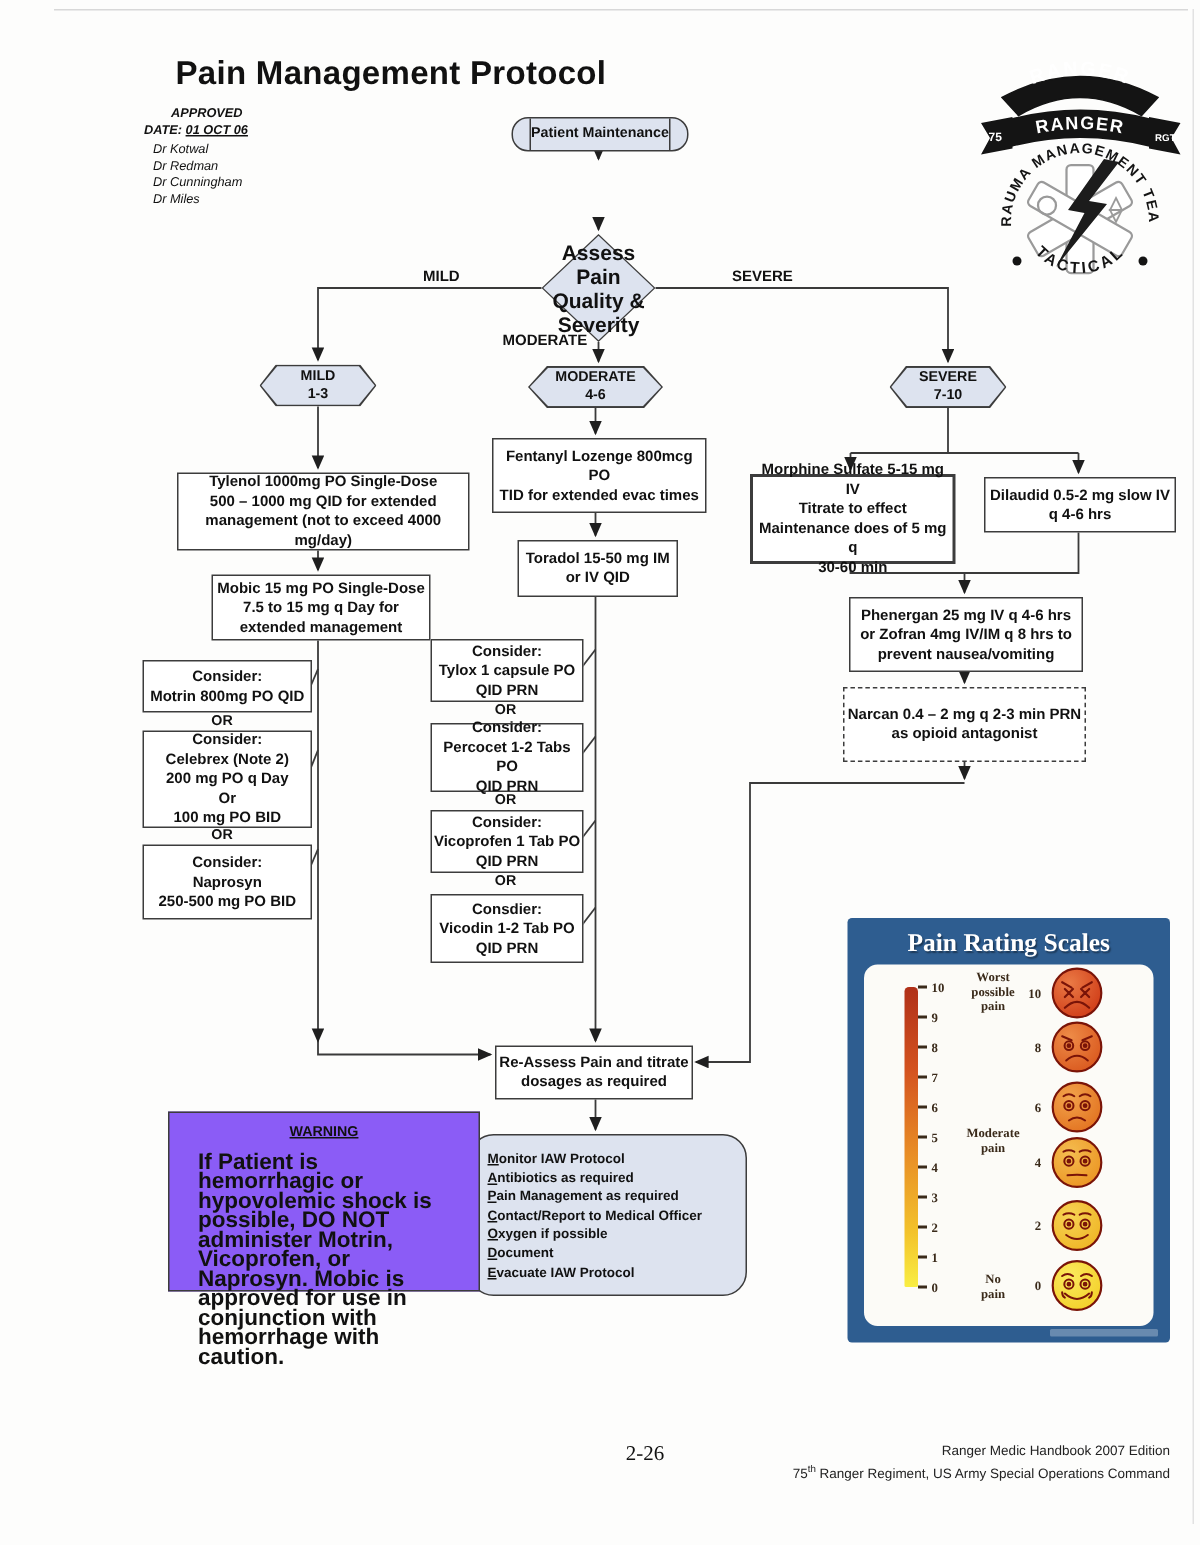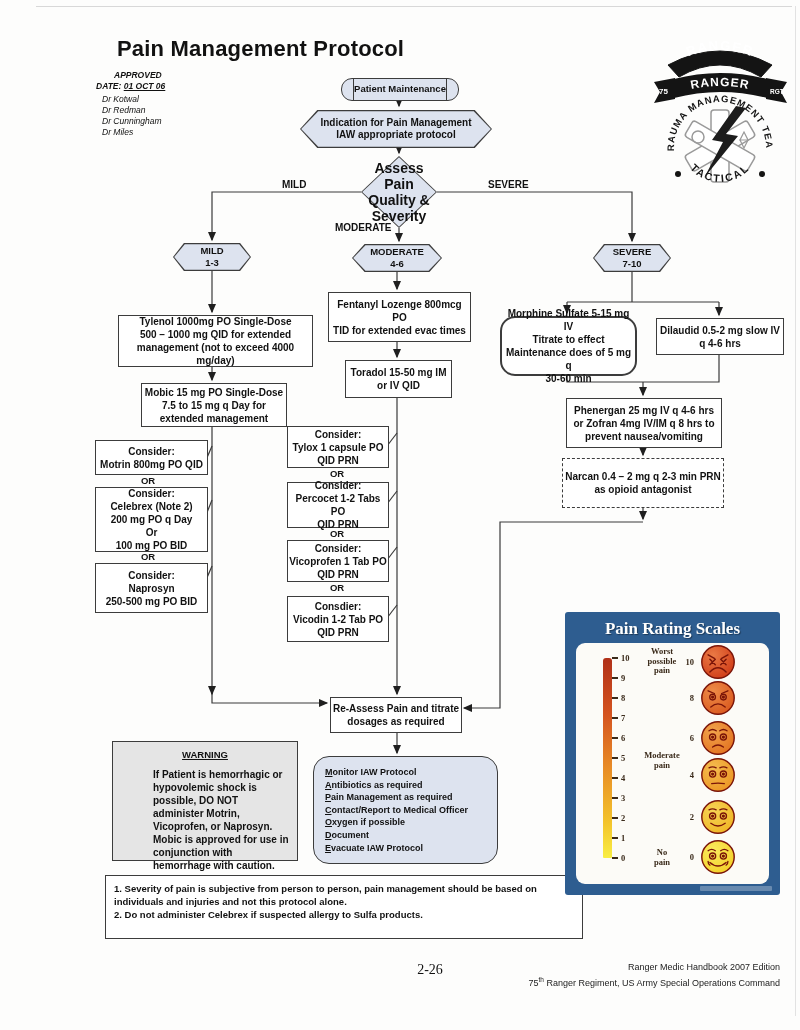--- a/index.html
+++ b/index.html
@@ -33,23 +33,23 @@
   .shape .slabel{position:relative;z-index:1;}
 
   .branch-label{position:absolute;font-size:10px;font-weight:bold;}
 
   .or-label{position:absolute;font-size:9.5px;font-weight:bold;width:30px;text-align:center;}
 
   .monitor{position:absolute;background:#dde3ef;border:1.3px solid #3c3c3c;border-radius:16px;
            padding:9px 0 0 11px;font-size:9px;font-weight:bold;line-height:12.6px;text-align:left;}
   .monitor .mline::first-letter{text-decoration:underline;}
 
-  .warning{position:absolute;background:#e5e5e5;border:1.3px solid #3c3c3c;padding:7px 8px;text-align:left;}
+  .warning{position:absolute;background:#8b5cf6;border:1.3px solid #3c3c3c;padding:7px 19px;text-align:left;}
   .warning .wtitle{font-size:9.5px;font-weight:bold;text-decoration:underline;text-align:center;margin-bottom:8px;}
-  .warning .wbody{font-size:10px;font-weight:bold;line-height:13px;margin-left:32px;}
+  .warning .wbody{font-size:15px;font-weight:bold;line-height:13px;}
 
   .notes{position:absolute;background:#fff;border:1.2px solid #3c3c3c;padding:6px 8px;
          font-size:9.5px;font-weight:bold;line-height:13px;text-align:left;white-space:pre-line;}
 
   
   .scale-panel{position:absolute;left:565px;top:612px;width:215px;height:283px;background:#2e5d90;border-radius:3px;}
   .scale-header{position:absolute;left:0;right:0;top:7px;text-align:center;color:#fff;
                 font-family:"Liberation Serif",serif;font-weight:bold;font-size:17px;text-shadow:1px 1px 1px rgba(0,0,0,.4);}
   .scale-inner{position:absolute;left:11px;top:31px;width:193px;height:241px;background:#fcfbf7;border-radius:9px;}
   .thermo{position:absolute;left:27px;top:15px;width:9px;height:200px;border-radius:3px 3px 1px 1px;
@@ -171,26 +171,20 @@
       <path d="M643 506 L643 519" marker-end="url(#arr)"></path>
       <path d="M643 522 L500 522 L500 708 L464 708" marker-end="url(#arr)"></path>
       <path d="M397 731 L397 753" marker-end="url(#arr)"></path>
     </g>
   </svg>
 
   <div class="node stadium" style="left:341px;top:78px;width:116px;height:21px;font-size:9.5px;">
     <span>Patient Maintenance</span>
   </div>
 
-  <div class="shape" style="left:300px;top:110px;width:192px;height:38px;--hc:polygon(9% 0%,91% 0%,100% 50%,91% 100%,9% 100%,0% 50%);font-size:10px;">
-    <span class="sbg"></span>
-    <span class="sfill"></span>
-    <span class="slabel multiline">Indication for Pain Management
-IAW appropriate protocol</span>
-  </div>
 
   <div class="shape" style="left:361px;top:156px;width:76px;height:72px;--hc:polygon(50% 0%,100% 50%,50% 100%,0% 50%);font-size:14px;line-height:1.15;">
     <span class="sbg"></span>
     <span class="sfill"></span>
     <span class="slabel multiline">Assess
 Pain
 Quality &amp;
 Severity</span>
   </div>
 
@@ -251,21 +245,21 @@
 QID PRN</div>
   <div class="or-label" style="left:322px;top:528px;">OR</div>
   <div class="node box multiline" style="left:287px;top:540px;width:100px;height:40px;">Consider:
 Vicoprofen 1 Tab PO
 QID PRN</div>
   <div class="or-label" style="left:322px;top:582px;">OR</div>
   <div class="node box multiline" style="left:287px;top:596px;width:100px;height:44px;text-align:center;">Consdier:
 Vicodin 1-2 Tab PO
 QID PRN</div>
 
-  <div class="node box thick multiline" style="left:500px;top:316px;width:133px;height:56px;border-radius:15px;">Morphine Sulfate 5-15 mg IV
+  <div class="node box thick multiline" style="left:500px;top:316px;width:133px;height:56px;">Morphine Sulfate 5-15 mg IV
 Titrate to effect
 Maintenance does of 5 mg q
 30-60 min</div>
   <div class="node box multiline" style="left:656px;top:318px;width:126px;height:35px;">Dilaudid 0.5-2 mg slow IV
 q 4-6 hrs</div>
   <div class="node box thick multiline" style="left:566px;top:398px;width:154px;height:48px;border-width:1.6px;">Phenergan 25 mg IV q 4-6 hrs
 or Zofran 4mg IV/IM q 8 hrs to
 prevent nausea/vomiting</div>
   <div class="node box dashdot multiline" style="left:562px;top:458px;width:160px;height:48px;">Narcan 0.4 – 2 mg q 2-3 min PRN
 as opioid antagonist</div>
@@ -281,22 +275,20 @@
     <div class="mline">Oxygen if possible</div>
     <div class="mline">Document</div>
     <div class="mline">Evacuate IAW Protocol</div>
   </div>
 
   <div class="warning" style="left:112px;top:741px;width:168px;height:104px;">
     <div class="wtitle">WARNING</div>
     <div class="wbody">If Patient is hemorrhagic or hypovolemic shock is possible, DO NOT administer Motrin, Vicoprofen, or Naprosyn.   Mobic is approved for use in conjunction with hemorrhage with caution.</div>
   </div>
 
-  <div class="notes" style="left:105px;top:875px;width:460px;height:50px;">1.  Severity of pain is subjective from person to person, pain management should be based on individuals and injuries and not this protocol alone.
-2.  Do not administer Celebrex if suspected allergy to Sulfa products.</div>
 
   <div class="scale-panel">
     <div class="scale-header">Pain Rating Scales</div>
     <div class="scale-inner">
       <div class="thermo"></div>
 
       <div class="tick" style="top:10px;">
           <span class="tick-line"></span>
           <span class="tick-num">10</span>
         </div>

